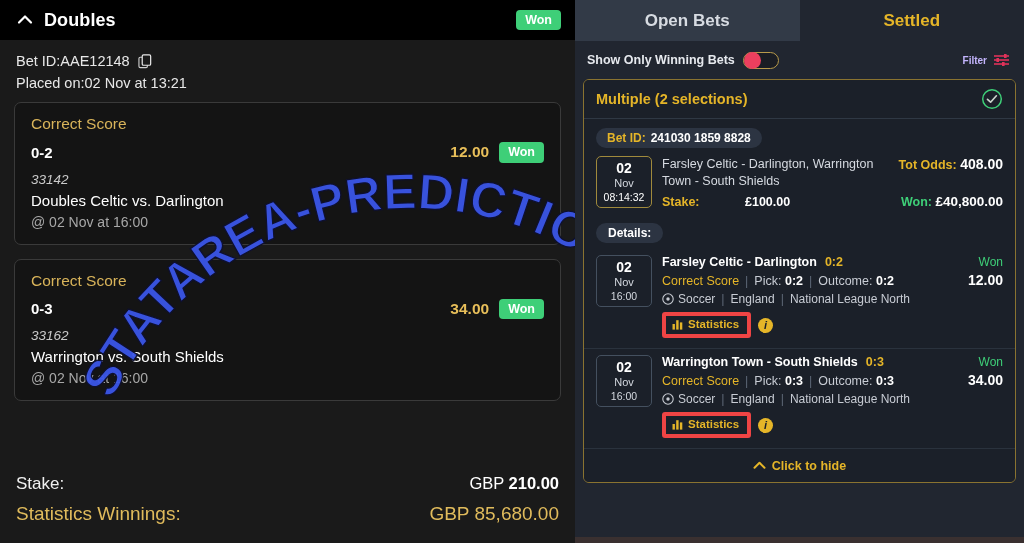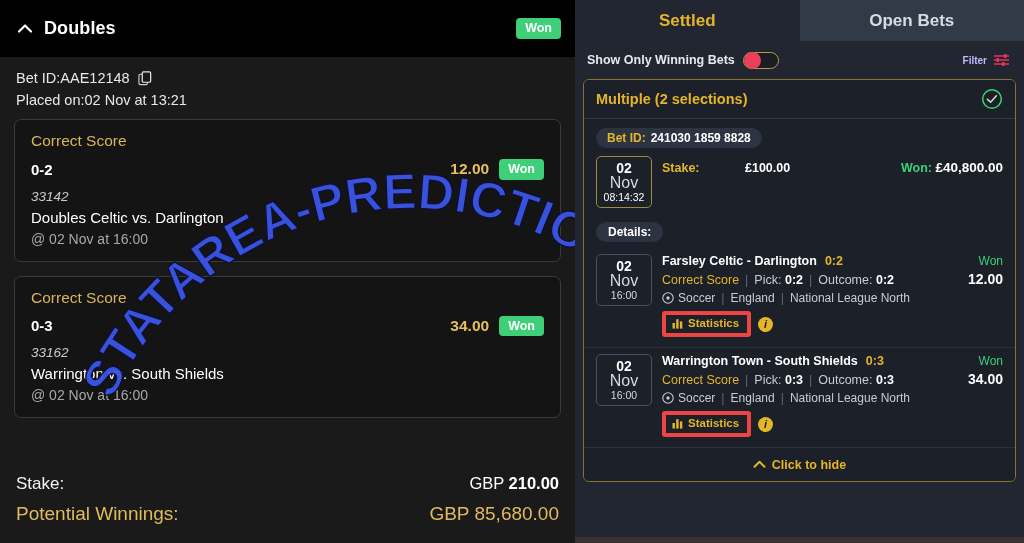--- a/index.html
+++ b/index.html
@@ -24,21 +24,21 @@
     position: relative;
     width: 575px;
     height: 543px;
     background: #1a1a1a;
     display: flex;
     flex-direction: column;
     overflow: hidden;
   }
 
   .lp-header {
-    height: 57px;
+    height: 40px;
     background: #000000;
     display: flex;
     align-items: center;
     padding: 0 14px;
     flex: 0 0 auto;
   }
   .lp-chevron {
     width: 22px; height: 22px;
     display: inline-flex;
     align-items: center; justify-content: center;
@@ -283,21 +283,21 @@
     width: 56px;
     border: 1px solid #a08a3c;
     border-radius: 5px;
     text-align: center;
     padding: 3px 0 0 0;
     overflow: hidden;
     height: 52px;
   }
   .date-chip.plain { border-color: #44505f; }
   .date-chip .d { color: #ffffff; font-size: 14px; font-weight: bold; line-height: 16px; }
-  .date-chip .m { color: #d5d9e0; font-size: 16px; line-height: 14px; }
+  .date-chip .m { color: #d5d9e0; font-size: 11px; line-height: 14px; }
   .date-chip .t { color: #ffffff; font-size: 10.5px; line-height: 15px; }
   .date-chip.plain .t { color: #d5d9e0; }
 
   .mc-sum-body {
     flex: 1 1 auto;
     padding-left: 10px;
     min-width: 0;
   }
   .mc-sum-line1 {
     display: flex;
@@ -490,40 +490,40 @@
       </div>
 
     </div>
 
     <div class="lp-footer">
       <div class="lp-foot-row">
         <span class="foot-label-stake">Stake:</span>
         <span class="foot-val-stake"><span>GBP</span> <b>210.00</b></span>
       </div>
       <div class="lp-foot-row">
-        <span class="foot-label-win">Potential Winnings:</span>
+        <span class="foot-label-win">Statistics Winnings:</span>
         <span class="foot-val-win">GBP 85,680.00</span>
       </div>
     </div>
 
     <svg id="watermark" viewBox="0 0 575 543">
       <defs>
         <path id="wmArc" d="M 112,400 A 330,330 0 0 1 575,252" fill="none"></path>
       </defs>
       <text font-family="Liberation Sans, sans-serif" font-size="50" font-weight="bold" fill="#3a56e8" stroke="#0e1030" stroke-width="1.4" opacity="0.95">
         <textPath href="#wmArc" startOffset="0">STATAREA-PREDICTIONS.COM</textPath>
       </text>
     </svg>
   </div>
 
   <div id="right-panel">
 
     <div class="rp-tabs">
+      <div class="rp-tab inactive">Open Bets</div>
       <div class="rp-tab active">Settled</div>
-      <div class="rp-tab inactive">Open Bets</div>
     </div>
 
     <div class="rp-filterbar">
       <span class="rp-toggle-label">Show Only Winning Bets</span>
       <span class="rp-toggle">
         <span class="knob"></span>
       </span>
       <span class="rp-filterbar-spacer"></span>
       <span class="rp-filter">
         <span>Filter</span>
@@ -561,20 +561,24 @@
           </span>
         </div>
 
         <div class="mc-summary">
           <div class="date-chip">
             <div class="d">02</div>
             <div class="m">Nov</div>
             <div class="t">08:14:32</div>
           </div>
           <div class="mc-sum-body">
+            <div class="mc-sum-line1">
+              <span class="mc-events">Farsley Celtic - Darlington, Warrington Town - South Shields</span>
+              <span class="mc-totodds"><span class="lbl">Tot Odds:</span> <span class="val">408.00</span></span>
+            </div>
             <div class="mc-sum-line2">
               <span class="mc-stake"><span class="lbl">Stake:</span> <span class="val">£100.00</span></span>
               <span class="mc-sum-spacer"></span>
               <span class="mc-wonamt"><span class="lbl">Won:</span> <span class="val">£40,800.00</span></span>
             </div>
           </div>
         </div>
 
         <div class="mc-details-wrap">
           <span class="mc-details-chip">Details:</span>

